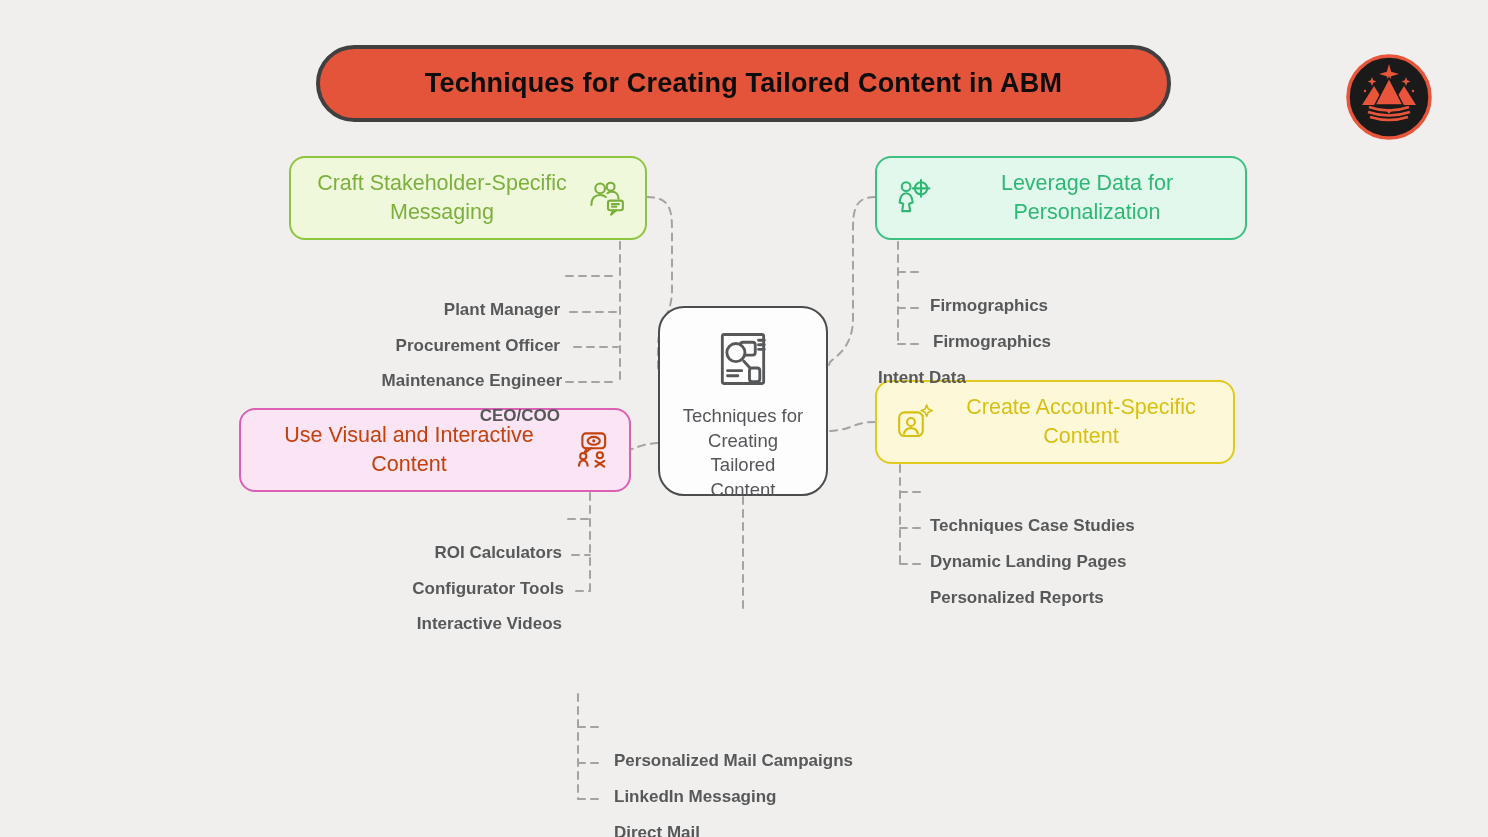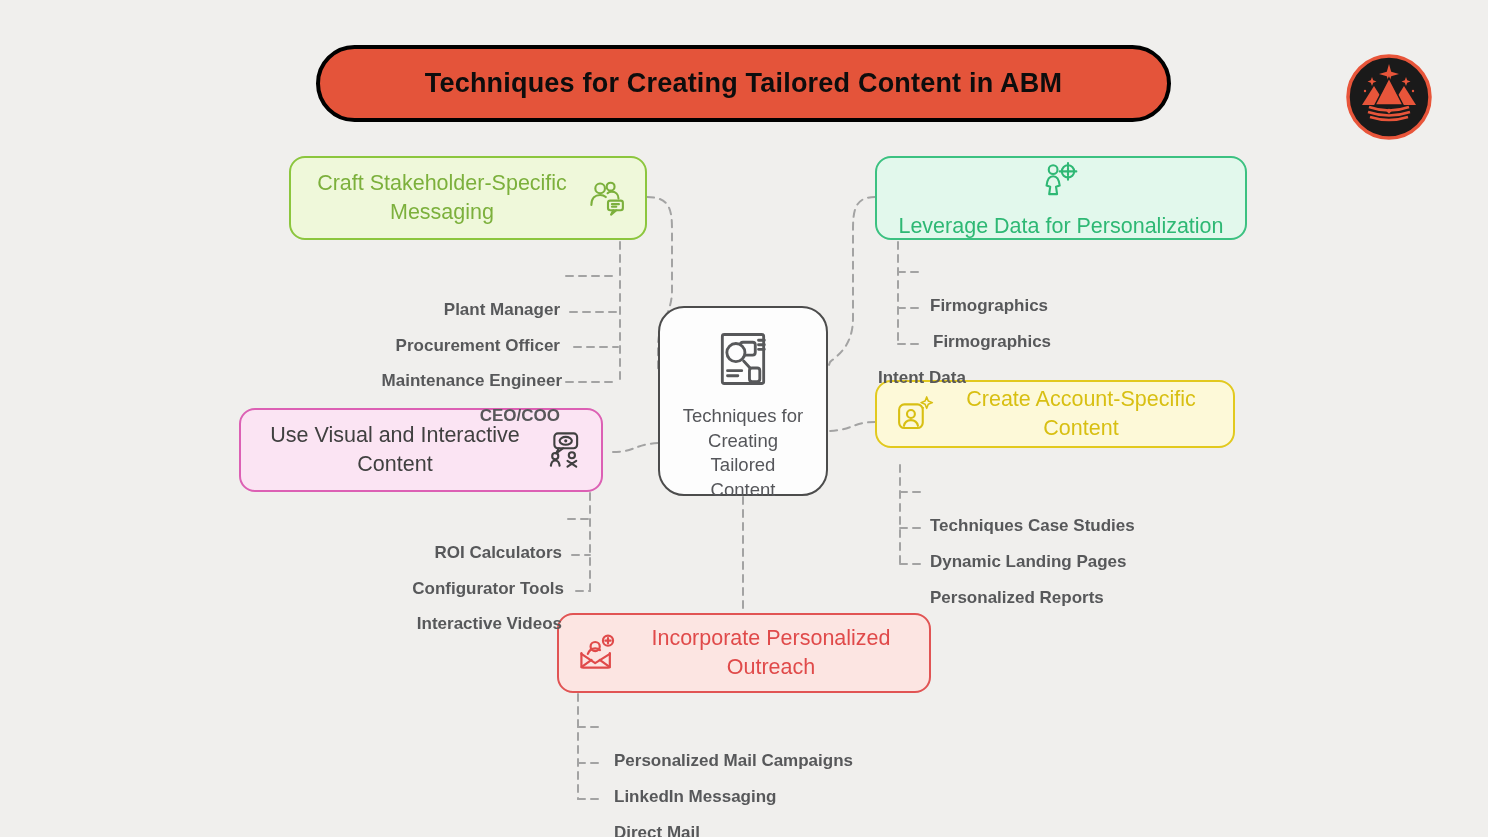--- a/index.html
+++ b/index.html
@@ -8,21 +8,21 @@
     background:#f0efed;
     font-family:"Liberation Sans", sans-serif;
     overflow:hidden;
   }
   .canvas{position:relative;width:1488px;height:837px;}
   svg.connectors{position:absolute;left:0;top:0;width:1488px;height:837px;}
   svg.connectors path{fill:none;stroke:#a3a3a3;stroke-width:2;stroke-dasharray:7 6;stroke-linecap:round;}
 
   .banner{
     position:absolute;left:316px;top:45px;width:855px;height:77px;
-    background:#e4543a;border:4px solid #000000;border-radius:40px;
+    background:#e4543a;border:4px solid #404040;border-radius:40px;
     display:flex;align-items:center;justify-content:center;box-sizing:border-box;
   }
   .banner span{font-size:27px;font-weight:bold;color:#0d0d0d;letter-spacing:.2px;}
 
   .logo{position:absolute;left:1345px;top:53px;width:88px;height:88px;}
 
   .center-node{
     position:absolute;left:658px;top:306px;width:170px;height:190px;
     background:#fdfdfd;border:2.5px solid #4c4c4c;border-radius:26px;
     display:flex;flex-direction:column;align-items:center;box-sizing:border-box;
@@ -33,23 +33,23 @@
     font-size:18.5px;line-height:1.33;color:#55565a;
   }
   .cicon{color:#57585a;}
 
   .branch{
     position:absolute;display:flex;align-items:center;gap:10px;
     border-radius:16px;border:2.5px solid;box-sizing:border-box;padding:2px 16px;
   }
   .branch .blabel{flex:1;text-align:center;font-size:21.5px;font-weight:500;line-height:1.33;}
   .b-green {left:289px;top:156px;width:358px;height:84px;background:#eff8da;border-color:#8cc63e;color:#7cb03c;}
-  .b-mint  {left:875px;top:156px;width:372px;height:84px;background:#e2f8ec;border-color:#3cc181;color:#2eb874;flex-direction:column;}
-  .b-pink  {left:239px;top:408px;width:364px;height:84px;background:#fbe4f3;border-color:#dc60b4;color:#404040;}
-  .b-yellow{left:875px;top:380px;width:360px;height:68px;background:#fdf9d8;border-color:#e2c91e;color:#d8bf12;}
+  .b-mint  {left:875px;top:156px;width:372px;height:84px;background:#e2f8ec;border-color:#3cc181;color:#2eb874;}
+  .b-pink  {left:239px;top:408px;width:392px;height:84px;background:#fbe4f3;border-color:#dc60b4;color:#c2410c;}
+  .b-yellow{left:875px;top:380px;width:360px;height:84px;background:#fdf9d8;border-color:#e2c91e;color:#d8bf12;}
   .b-red   {left:557px;top:613px;width:374px;height:80px;background:#fce5e2;border-color:#e15454;color:#e04a4a;}
 
   .bicon{flex:0 0 auto;display:flex;align-items:center;justify-content:center;}
   .bicon svg{display:block;}
 
   .item{
     position:absolute;font-weight:bold;font-size:17px;color:#57585a;
     white-space:nowrap;line-height:22px;margin-top:34px;
   }
   .item.r{text-align:right;}
@@ -180,34 +180,20 @@
         <rect x="7" y="13" width="27" height="27" rx="6"></rect>
         <circle cx="20.5" cy="24" r="4.5"></circle>
         <path d="M12.5 37.5 c1-4.5 4-6.5 8-6.5 s7 2 8 6.5"></path>
         <path d="M38.5 4.5 l1.8 4.7 4.7 1.8 -4.7 1.8 -1.8 4.7 -1.8-4.7 -4.7-1.8 4.7-1.8 z" stroke-width="1.8"></path>
         <circle cx="34.5" cy="17" r="1" fill="currentColor" stroke="none"></circle>
       </svg>
     </span>
     <span class="blabel">Create Account-Specific Content</span>
   </div>
 
-  <div class="branch b-red">
-    <span class="bicon">
-      <svg width="44" height="44" viewBox="0 0 48 48" fill="none" stroke="currentColor" stroke-width="2.4" stroke-linecap="round" stroke-linejoin="round">
-        <circle cx="22" cy="17" r="5"></circle>
-        <path d="M14 25 c1.5-4 4.5-6 8-6 2 0 3.8 .6 5.3 1.8"></path>
-        <path d="M7 24 v14 a2 2 0 0 0 2 2 h27 a2 2 0 0 0 2-2 v-14"></path>
-        <path d="M7 25 l15 10 16-10"></path>
-        <path d="M7 39.5 l11-8 M38 39.5 l-11-8"></path>
-        <circle cx="36" cy="10.5" r="5.5"></circle>
-        <path d="M36 7.7 v5.6 M33.2 10.5 h5.6"></path>
-      </svg>
-    </span>
-    <span class="blabel">Incorporate Personalized Outreach</span>
-  </div>
 
   <div class="item r" style="top:265px;right:928px">Plant Manager</div>
   <div class="item r" style="top:301px;right:928px">Procurement Officer</div>
   <div class="item r" style="top:336px;right:926px">Maintenance Engineer</div>
   <div class="item r" style="top:371px;right:928px">CEO/COO</div>
 
   <div class="item" style="top:261px;left:930px">Firmographics</div>
   <div class="item" style="top:297px;left:933px">Firmographics</div>
   <div class="item" style="top:333px;left:878px">Intent Data</div>
 

